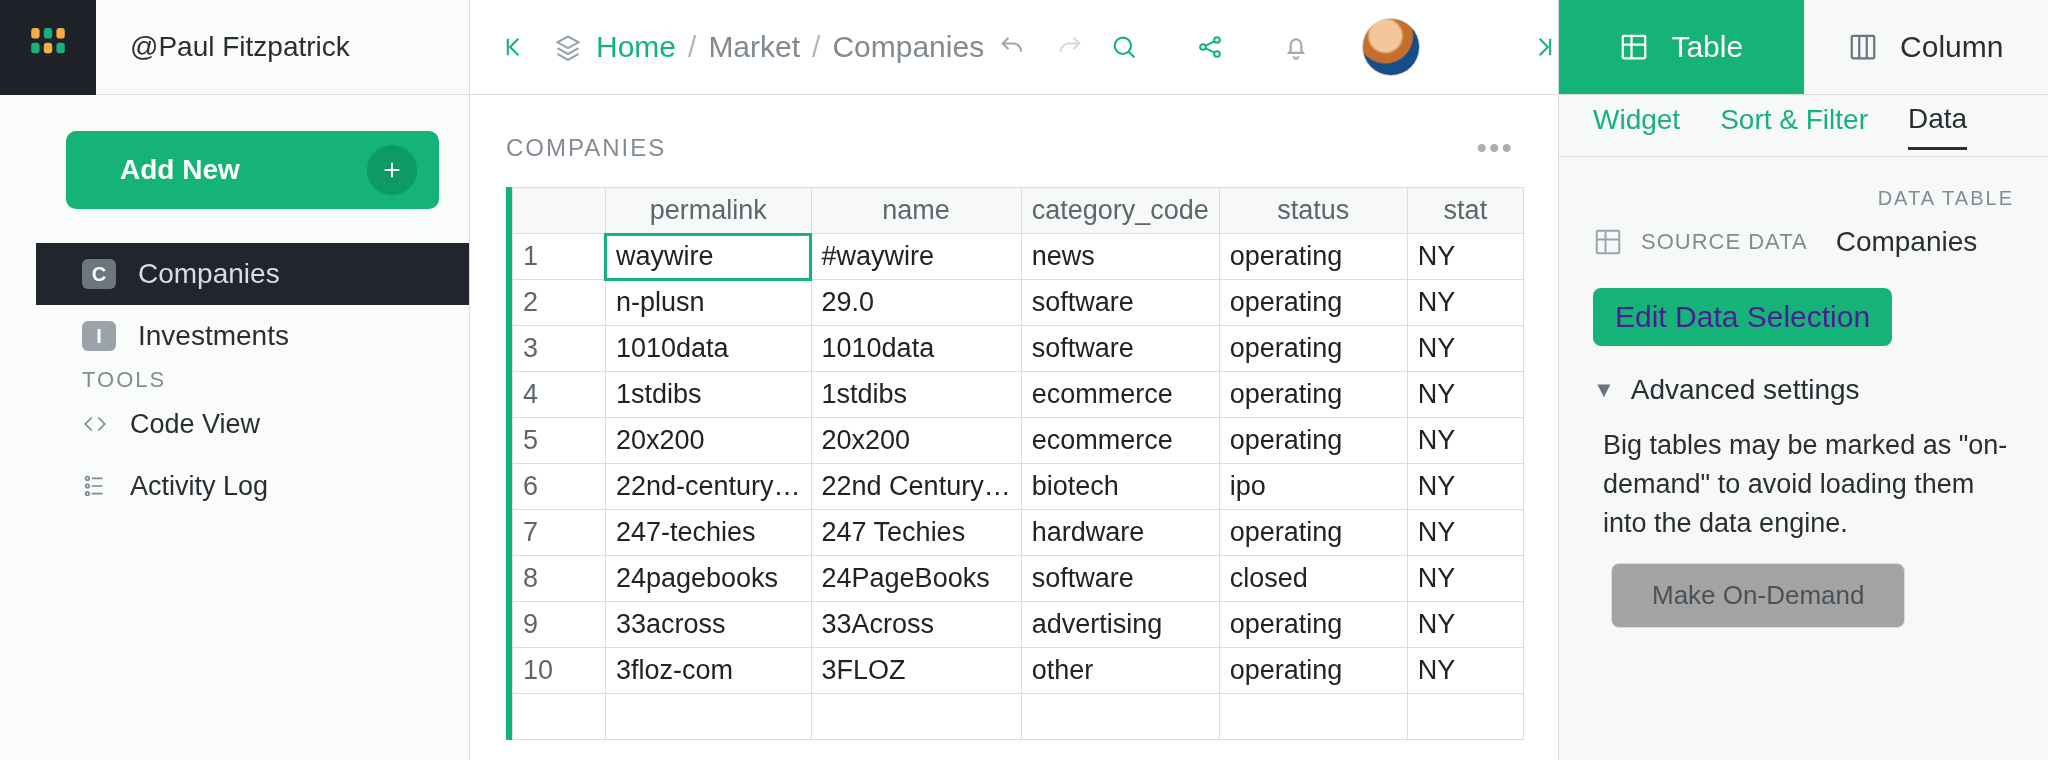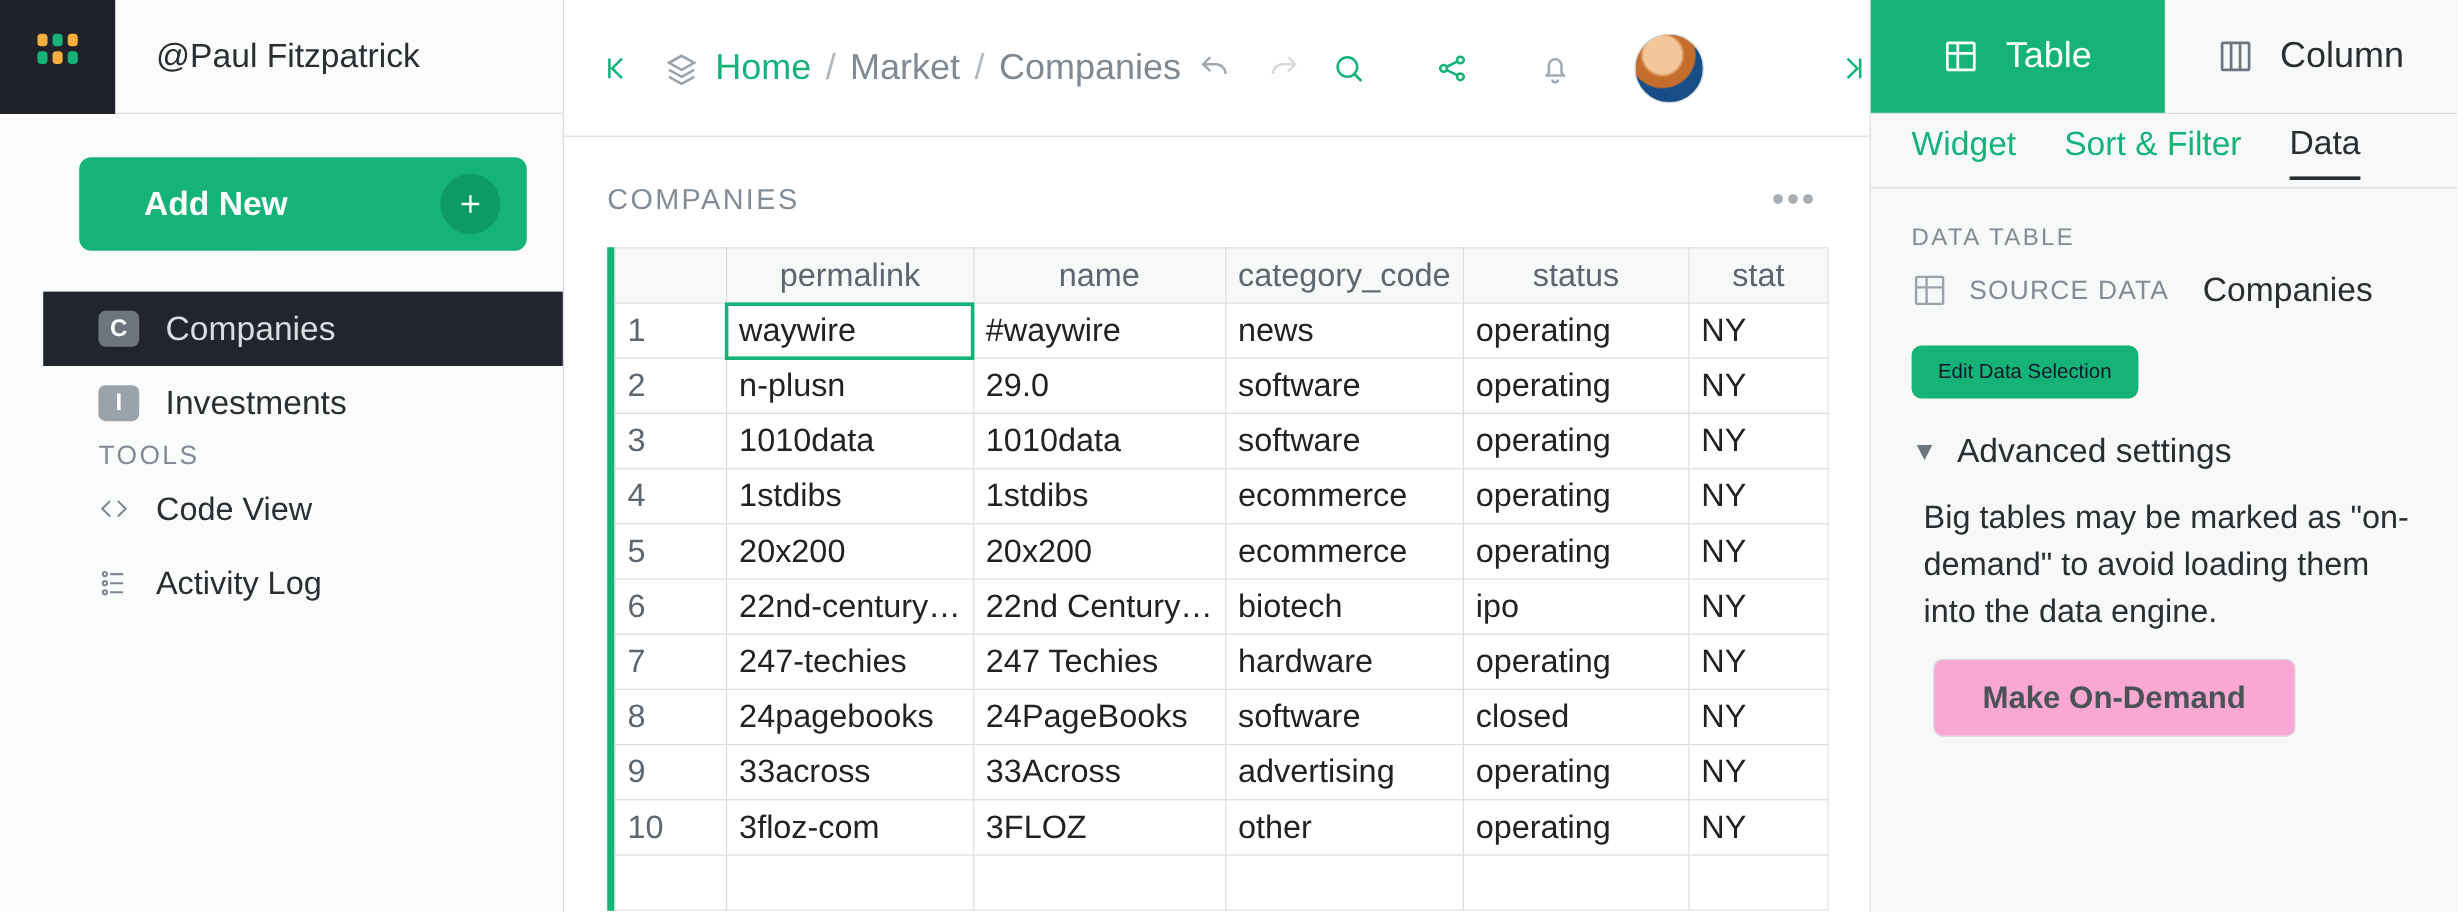--- a/index.html
+++ b/index.html
@@ -131,21 +131,21 @@
   .tool-row svg { width: 26px; height: 26px; stroke: #808993; fill: none; stroke-width: 1.6; }
 
   
   .center {
     flex: 1 1 auto;
     display: flex;
     flex-direction: column;
     min-width: 0;
   }
   .topbar {
-    height: 114px;
+    height: 95px;
     border-bottom: 1px solid var(--border);
     display: flex;
     align-items: center;
     padding: 0 28px 0 32px;
     gap: 10px;
   }
   .tb-icon {
     width: 40px; height: 40px;
     display: flex; align-items: center; justify-content: center;
     border-radius: 6px;
@@ -286,60 +286,61 @@
     border-bottom: 3px solid #2a2e33;
     margin-bottom: -1px;
   }
 
   .rp-body { padding: 30px 34px; font-size: 26px; color: #2a2e33; }
   .rp-label {
     font-size: 20px;
     letter-spacing: 2px;
     color: var(--text-light);
     margin-bottom: 16px;
+    text-align: right;
   }
   .rp-source {
     display: flex; align-items: center; gap: 18px;
     font-size: 28px; margin-bottom: 30px;
   }
   .rp-source svg { width: 30px; height: 30px; stroke: #9aa3aa; fill: none; stroke-width: 1.6; }
   .rp-source .lbl { color: var(--text-light); letter-spacing: 1px; font-size: 22px; }
   .rp-source .val { margin-left: 10px; }
   .rp-btn {
     background: var(--green);
-    color: #0f172a;
+    color: #4c1d95;
     border: none;
     border-radius: 8px;
     padding: 12px 22px;
-    font-size: 17px;
+    font-size: 30px;
     font-weight: 500;
     cursor: pointer;
   }
   .rp-adv {
     display: flex; align-items: center; gap: 16px;
     margin: 28px 0 20px 0;
     font-size: 28px;
     cursor: pointer;
   }
   .rp-adv .caret { color: #6d767e; font-size: 22px; }
   .rp-note {
     font-size: 27px;
     color: #2a2e33;
     line-height: 1.45;
     margin: 0 0 20px 10px;
   }
   .rp-tabletext { font-size: 27px; margin: 0 0 18px 18px; }
   .rp-outline-btn {
     margin-left: 18px;
     border: 1px solid var(--border);
-    background: #f9a8d4;
+    background: #a3a3a3;
     border-radius: 8px;
     padding: 16px 40px;
     font-size: 26px;
-    font-weight: 700;
+    font-weight: 400;
     color: #4a5258;
     cursor: pointer;
   }
 </style>
 </head>
 <body>
 
 <div class="app">
 
   <aside class="sidebar">

